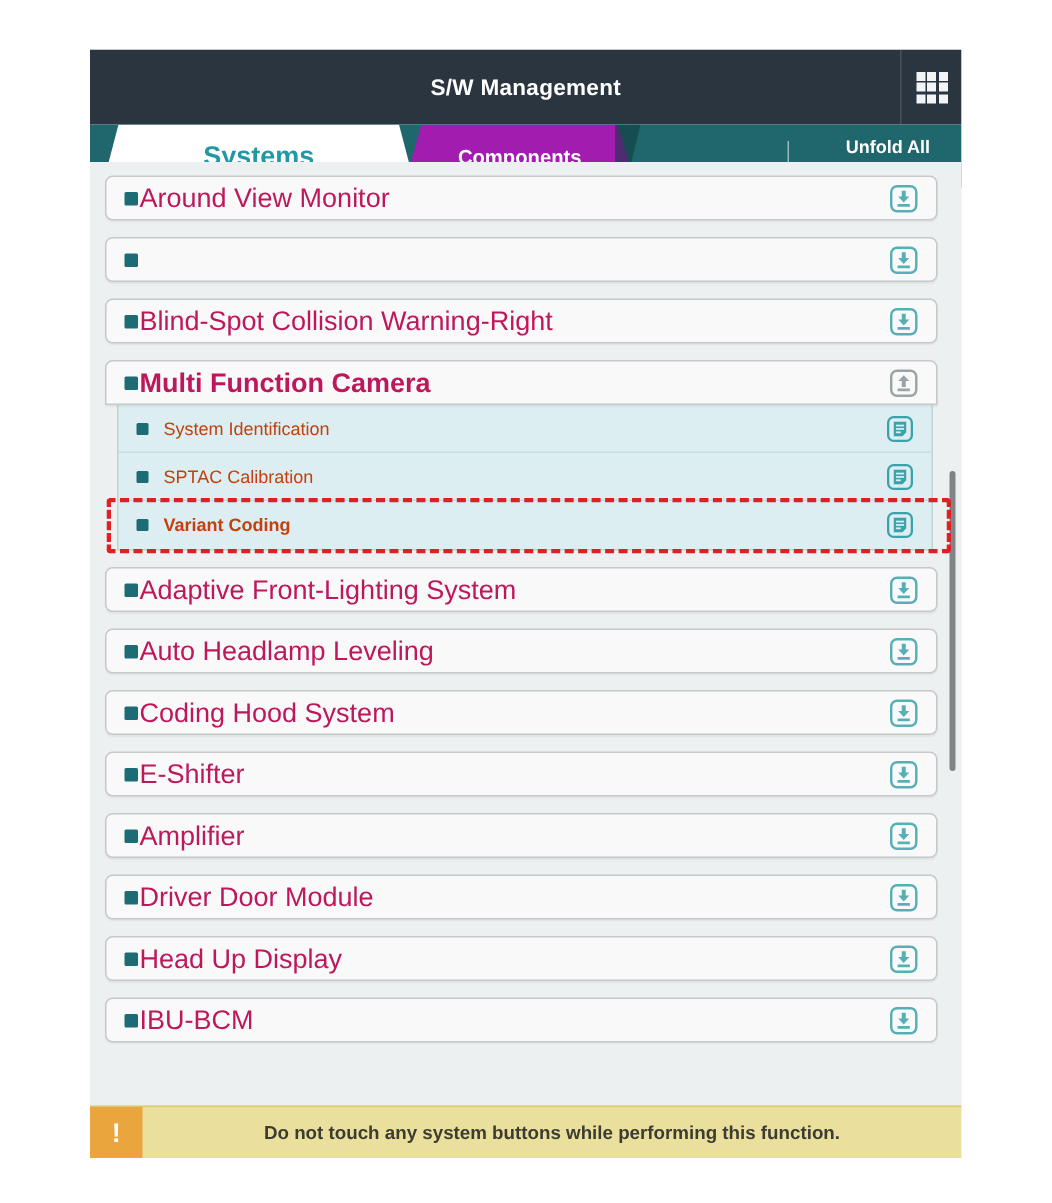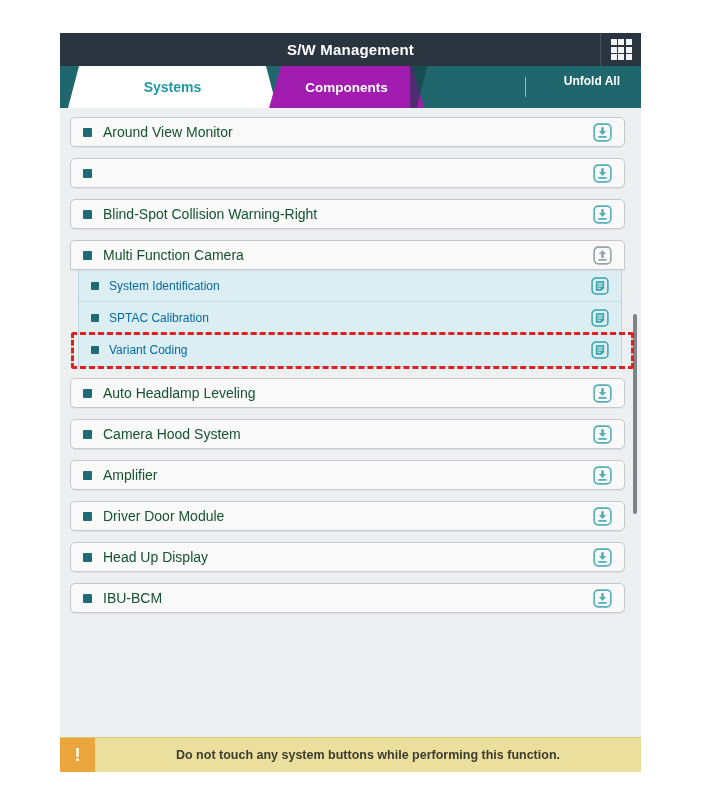--- a/index.html
+++ b/index.html
@@ -1,57 +1,57 @@
 <!DOCTYPE html>
 <html><head>
 <meta charset="utf-8">
 <style>
   * { margin:0; padding:0; box-sizing:border-box; }
   html,body { width:701px; height:802px; background:#ffffff; font-family:"Liberation Sans", sans-serif; }
   .app { position:absolute; left:60px; top:33px; width:581px; height:739px; background:#edf0f1; overflow:hidden; }
 
   
-  .header { position:relative; height:33px; background:#2b3540; display:flex; align-items:center; justify-content:center; }
+  .header { position:relative; height:50px; background:#2b3540; display:flex; align-items:center; justify-content:center; }
   .header-title { color:#ffffff; font-size:15px; font-weight:bold; letter-spacing:.2px; }
   .header-right { position:absolute; right:0; top:0; height:100%; width:41px; border-left:1px solid rgba(255,255,255,.14); display:flex; align-items:center; justify-content:center; cursor:pointer; }
   .grid-icon { display:grid; grid-template-columns:repeat(3,6px); grid-template-rows:repeat(3,6px); gap:1.5px; }
   .grid-icon span { background:#f2f4f5; display:block; }
 
   
   .tabbar { position:relative; height:42px; background:#20666d; }
   .tab { position:absolute; top:0; height:42px; display:flex; align-items:center; justify-content:center; font-weight:bold; cursor:pointer; }
-  .tab-systems { left:8px; width:209px; background:#ffffff; color:#2397a5; font-size:14px;
+  .tab-systems { left:8px; width:209px; background:#ffffff; color:#2397a5; font-size:18px;
                  clip-path:polygon(11px 0, 198px 0, 209px 100%, 0 100%); }
   .tab-components { left:209px; width:155px; background:#a21caf; color:#ffffff; font-size:13.5px;
                  clip-path:polygon(12px 0, 143px 0, 155px 100%, 0 100%); }
   .tab-shadow { position:absolute; left:350px; top:0; height:42px; width:17px;
                  background:rgba(12,56,62,.55); clip-path:polygon(0 0, 100% 0, 40% 100%, 0 100%); }
   .unfold-sep { position:absolute; left:465px; top:11px; width:1px; height:20px; background:rgba(255,255,255,.55); }
   .unfold-all { position:absolute; right:21px; top:0; height:30px; display:flex; align-items:center; color:#ffffff; font-size:12px; font-weight:bold; cursor:pointer; }
 
   
   .content { position:absolute; top:75px; left:0; right:0; bottom:35px; background:#edf0f1; overflow:hidden; padding:9px 16px 0 10px; }
   .sys-row { position:relative; height:30px; margin-bottom:11px; background:#f9f9f9; border:1px solid #c6c9c9;
              border-radius:5px; display:flex; align-items:center; padding:0 12px; cursor:pointer;
              box-shadow:0 1px 1px rgba(0,0,0,.05); }
   .bullet { width:9px; height:9px; background:#1d6b74; border-radius:1px; flex:0 0 auto; }
-  .sys-label { margin-left:11px; font-size:14px; color:#14532d; white-space:nowrap; }
+  .sys-label { margin-left:1px; font-size:18px; color:#be185d; white-space:nowrap; }
   .action-icon { margin-left:auto; width:19px; height:19px; flex:0 0 auto; }
   .icon-download { color:#57afb6; }
   .icon-collapse { color:#9aa4a7; }
   .icon-document { color:#3ba2ab; }
 
   .group { margin-bottom:11px; }
-  .group .sys-row { margin-bottom:0; border-bottom-left-radius:0; border-bottom-right-radius:0; }
+  .group .sys-row { margin-bottom:0; border-bottom-left-radius:0; border-bottom-right-radius:0;font-weight:bold; }
   .sub-list { margin-left:8px; margin-right:3px; border:1px solid #b9d6da; border-top:none; background:#dceef1; }
   .sub-row { position:relative; height:32px; display:flex; align-items:center; padding:0 12px;
              border-bottom:1px solid #c3dde0; cursor:pointer; }
-  .sub-row:last-child { border-bottom:none; }
+  .sub-row:last-child { border-bottom:none;font-weight:bold; }
   .sub-bullet { width:8px; height:8px; background:#1d6b74; border-radius:1px; flex:0 0 auto; }
-  .sub-label { margin-left:10px; font-size:12px; color:#0369a1; white-space:nowrap; }
+  .sub-label { margin-left:10px; font-size:12px; color:#c2410c; white-space:nowrap; }
   .sub-row .action-icon { width:18px; height:18px; }
   .target-box { position:absolute; left:-8px; right:-13px; top:-2px; bottom:-3px;
                 border:3px dashed #df1f22; border-radius:3px; pointer-events:none; z-index:6; }
 
   
   .scroll-thumb { position:absolute; right:4px; top:281px; width:4px; height:200px; background:#818486; border-radius:2px; cursor:pointer; }
 
   
   .warning-bar { position:absolute; left:0; right:0; bottom:0; height:35px; background:#ebdf9e;
                  border-top:1px solid #d9c976; display:flex; align-items:stretch; }
@@ -163,30 +163,48 @@
     <rect x="7" y="6.8" width="6" height="1.3" fill="#dceef1"></rect>
     <rect x="7" y="9.3" width="6" height="1.3" fill="#dceef1"></rect>
     <rect x="7" y="11.8" width="3.6" height="1.3" fill="#dceef1"></rect>
   </svg></span>
   <div class="target-box"></div>
           </div>
         </div>
       </div>
       <div class="sys-row">
     <span class="bullet"></span>
+    <span class="sys-label">Adaptive Front-Lighting System</span>
+    <span class="action-icon icon-download"><svg viewBox="0 0 20 20">
+    <rect x="1.2" y="1.2" width="17.6" height="17.6" rx="4.2" fill="none" stroke="currentColor" stroke-width="1.7"></rect>
+    <path d="M8.6 4.4h2.8v4.1h2.5L10 12.6 6.1 8.5h2.5z" fill="currentColor"></path>
+    <rect x="5.7" y="13.7" width="8.6" height="1.9" fill="currentColor"></rect>
+  </svg></span>
+  </div>
+      <div class="sys-row">
+    <span class="bullet"></span>
     <span class="sys-label">Auto Headlamp Leveling</span>
     <span class="action-icon icon-download"><svg viewBox="0 0 20 20">
     <rect x="1.2" y="1.2" width="17.6" height="17.6" rx="4.2" fill="none" stroke="currentColor" stroke-width="1.7"></rect>
     <path d="M8.6 4.4h2.8v4.1h2.5L10 12.6 6.1 8.5h2.5z" fill="currentColor"></path>
     <rect x="5.7" y="13.7" width="8.6" height="1.9" fill="currentColor"></rect>
   </svg></span>
   </div>
       <div class="sys-row">
     <span class="bullet"></span>
-    <span class="sys-label">Camera Hood System</span>
+    <span class="sys-label">Coding Hood System</span>
+    <span class="action-icon icon-download"><svg viewBox="0 0 20 20">
+    <rect x="1.2" y="1.2" width="17.6" height="17.6" rx="4.2" fill="none" stroke="currentColor" stroke-width="1.7"></rect>
+    <path d="M8.6 4.4h2.8v4.1h2.5L10 12.6 6.1 8.5h2.5z" fill="currentColor"></path>
+    <rect x="5.7" y="13.7" width="8.6" height="1.9" fill="currentColor"></rect>
+  </svg></span>
+  </div>
+      <div class="sys-row">
+    <span class="bullet"></span>
+    <span class="sys-label">E-Shifter</span>
     <span class="action-icon icon-download"><svg viewBox="0 0 20 20">
     <rect x="1.2" y="1.2" width="17.6" height="17.6" rx="4.2" fill="none" stroke="currentColor" stroke-width="1.7"></rect>
     <path d="M8.6 4.4h2.8v4.1h2.5L10 12.6 6.1 8.5h2.5z" fill="currentColor"></path>
     <rect x="5.7" y="13.7" width="8.6" height="1.9" fill="currentColor"></rect>
   </svg></span>
   </div>
       <div class="sys-row">
     <span class="bullet"></span>
     <span class="sys-label">Amplifier</span>
     <span class="action-icon icon-download"><svg viewBox="0 0 20 20">

